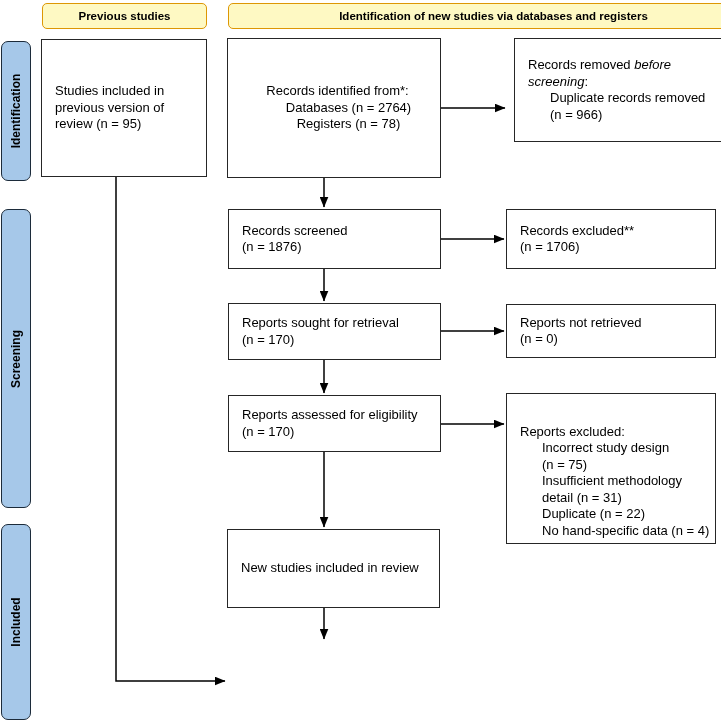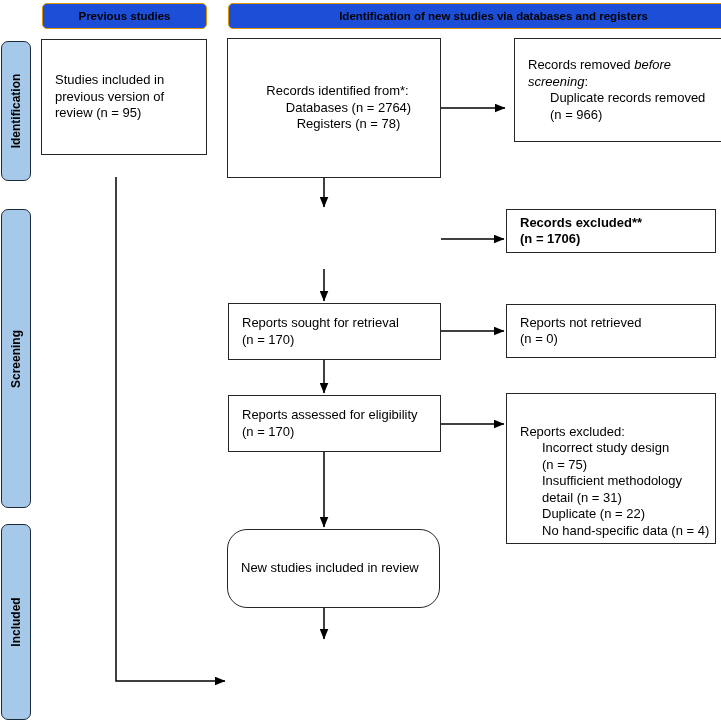--- a/index.html
+++ b/index.html
@@ -8,21 +8,21 @@
     width: 721px;
     height: 724px;
     background: #ffffff;
     font-family: "Liberation Sans", sans-serif;
     color: #000;
     overflow: hidden;
   }
   
   .hdr {
     position: absolute;
-    background: #1d4ed8;
+    background: #fef9c3;
     border: 1px solid #DD9704;
     border-radius: 5px;
     display: flex;
     align-items: center;
     justify-content: center;
     font-size: 11.5px;
     font-weight: bold;
     box-sizing: border-box;
     text-align: center;
   }
@@ -100,40 +100,44 @@
     <line x1="441" y1="331" x2="504" y2="331" stroke="#000" stroke-width="1.5" marker-end="url(#ah)"></line>
     <line x1="441" y1="424" x2="504" y2="424" stroke="#000" stroke-width="1.5" marker-end="url(#ah)"></line>
     <line x1="324" y1="178" x2="324" y2="207" stroke="#000" stroke-width="1.5" marker-end="url(#ah)"></line>
     <line x1="324" y1="269" x2="324" y2="301" stroke="#000" stroke-width="1.5" marker-end="url(#ah)"></line>
     <line x1="324" y1="360" x2="324" y2="393" stroke="#000" stroke-width="1.5" marker-end="url(#ah)"></line>
     <line x1="324" y1="452" x2="324" y2="527" stroke="#000" stroke-width="1.5" marker-end="url(#ah)"></line>
     <line x1="324" y1="608" x2="324" y2="639" stroke="#000" stroke-width="1.5" marker-end="url(#ah)"></line>
     <path d="M116,177 L116,681 L225,681" fill="none" stroke="#000" stroke-width="1.5" marker-end="url(#ah)"></path>
   </svg>
 
-  <div class="box" style="left:41px; top:39px; width:166px; height:116px;">
+  <div class="box" style="left:41px; top:39px; width:166px; height:138px;">
       <div class="line">Studies included in</div>
       <div class="line">previous version of</div>
       <div class="line">review (n = 95)</div>
     </div>
 
   <div class="box" style="left:227px; top:38px; width:214px; height:140px;text-align:center;">
       <div class="line">Records identified from*:</div>
       <div class="line ind">Databases (n = 2764)</div>
       <div class="line ind">Registers (n = 78)</div>
     </div>
   <div class="box" style="left:514px; top:38px; width:210px; height:104px;">
     <div class="wraplabel"><span>Records removed </span><em>before screening</em><span>:</span></div>
     <div>
         <div class="line ind">Duplicate records removed</div>
         <div class="line ind">(n = 966)</div>
       </div>
   </div>
 
-  <div class="box" style="left:506px; top:209px; width:210px; height:44px;font-weight:bold;">
+  <div class="box" style="left:228px; top:209px; width:213px; height:60px;">
+      <div class="line">Records screened</div>
+      <div class="line">(n = 1876)</div>
+    </div>
+  <div class="box" style="left:506px; top:209px; width:210px; height:60px;">
       <div class="line">Records excluded**</div>
       <div class="line">(n = 1706)</div>
     </div>
 
   <div class="box" style="left:228px; top:303px; width:213px; height:57px;">
       <div class="line">Reports sought for retrieval</div>
       <div class="line">(n = 170)</div>
     </div>
   <div class="box" style="left:506px; top:304px; width:210px; height:54px;">
       <div class="line">Reports not retrieved</div>
@@ -147,17 +151,17 @@
   <div class="box" style="left:506px; top:393px; width:210px; height:151px;justify-content:flex-end;">
       <div class="line">Reports excluded:</div>
       <div class="line ind">Incorrect study design</div>
       <div class="line ind">(n = 75)</div>
       <div class="line ind">Insufficient methodology</div>
       <div class="line ind">detail (n = 31)</div>
       <div class="line ind">Duplicate (n = 22)</div>
       <div class="line ind">No hand-specific data (n = 4)</div>
     </div>
 
-  <div class="box" style="left:227px; top:529px; width:213px; height:79px;border-radius:20px;">
+  <div class="box" style="left:227px; top:529px; width:213px; height:79px;">
       <div class="line">New studies included in review</div>
     </div>
 
 </div>
 
 </body></html>

